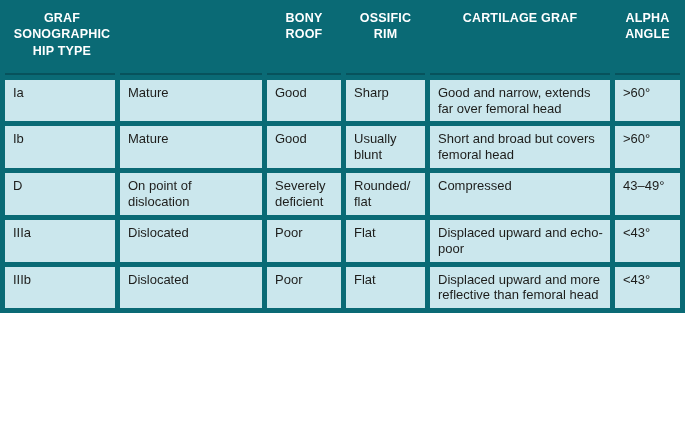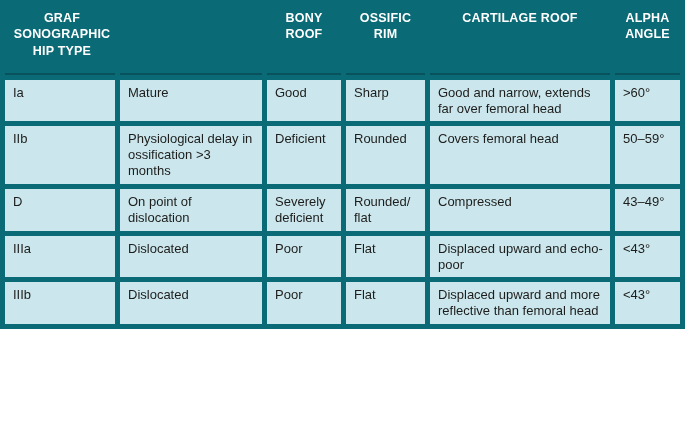--- a/index.html
+++ b/index.html
@@ -56,40 +56,40 @@
     <col style="width:79px">
     <col style="width:180px">
     <col style="width:65px">
   </colgroup>
   <thead>
     <tr>
       <th class="first">GRAF SONOGRAPHIC HIP TYPE</th>
       <th></th>
       <th>BONY ROOF</th>
       <th>OSSIFIC RIM</th>
-      <th>CARTILAGE ROOF</th>
+      <th>CARTILAGE GRAF</th>
       <th>ALPHA ANGLE</th>
     </tr>
   </thead>
   <tbody>
     <tr>
       <td>Ia</td>
       <td>Mature</td>
       <td>Good</td>
       <td>Sharp</td>
       <td>Good and narrow, extends far over femoral head</td>
       <td>&gt;60°</td>
     </tr>
     <tr>
-      <td>IIb</td>
-      <td>Physiological delay in ossification &gt;3 months</td>
-      <td>Deficient</td>
-      <td>Rounded</td>
-      <td>Covers femoral head</td>
-      <td>50–59°</td>
+      <td>Ib</td>
+      <td>Mature</td>
+      <td>Good</td>
+      <td>Usually blunt</td>
+      <td>Short and broad but covers femoral head</td>
+      <td>&gt;60°</td>
     </tr>
     <tr>
       <td>D</td>
       <td>On point of dislocation</td>
       <td>Severely deficient</td>
       <td>Rounded/ flat</td>
       <td>Compressed</td>
       <td>43–49°</td>
     </tr>
     <tr>

